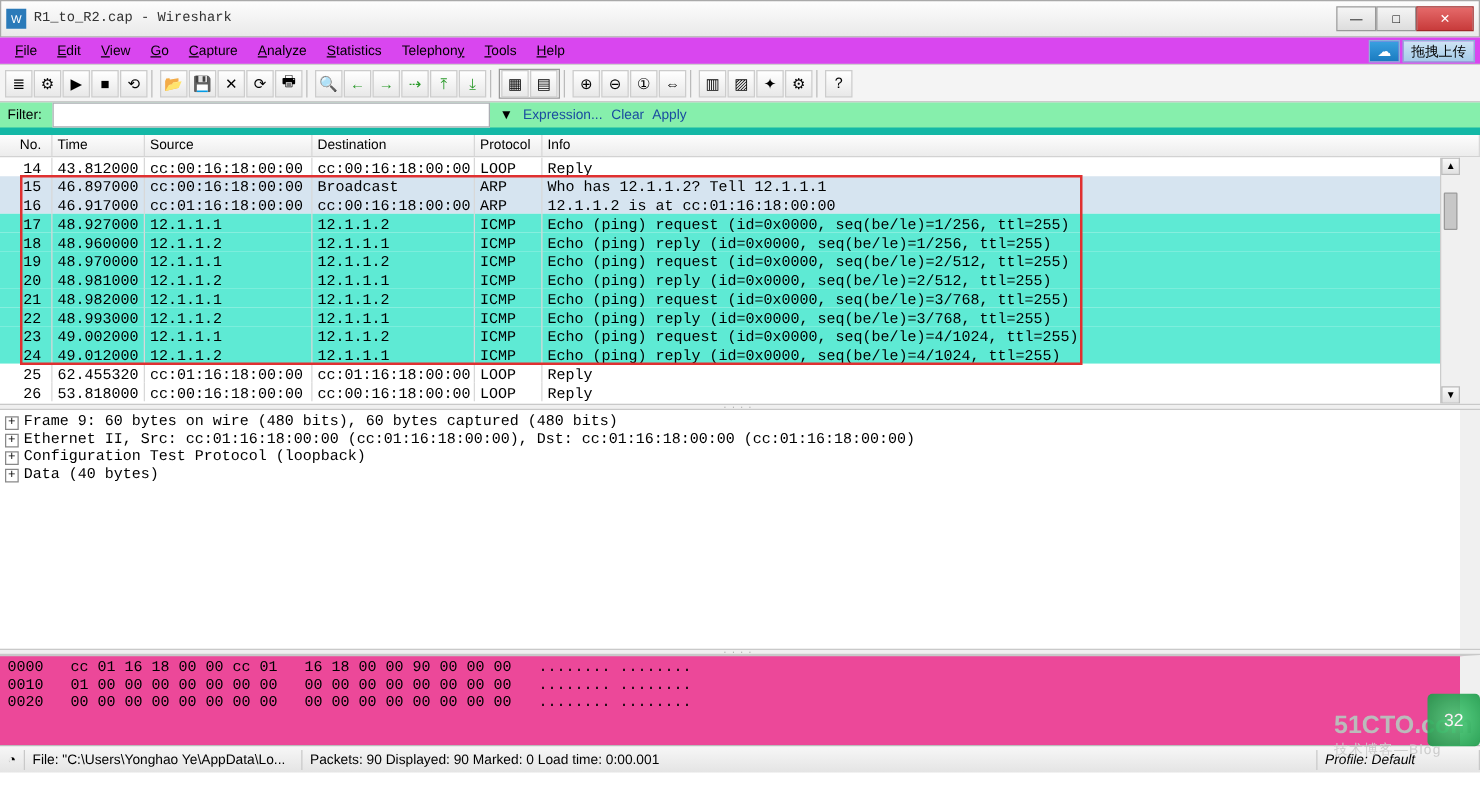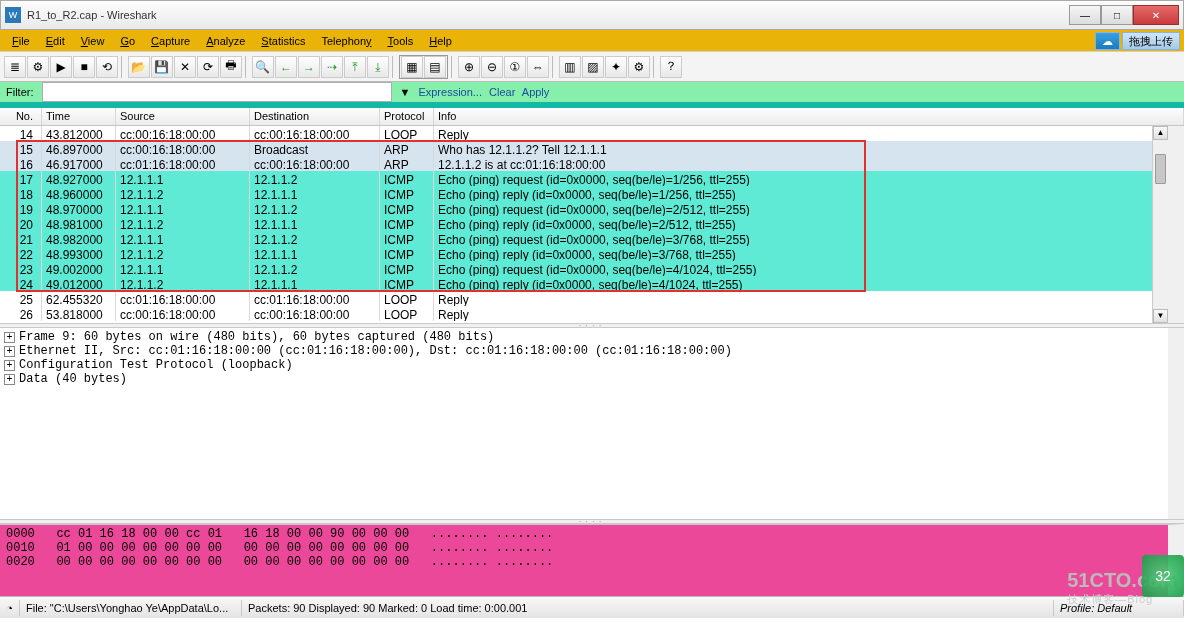--- a/index.html
+++ b/index.html
@@ -1,43 +1,43 @@
 <!DOCTYPE html>
 <html><head>
 <meta charset="utf-8">
 <style>
 * { margin:0; padding:0; box-sizing:border-box; }
 body { font-family: Tahoma, Arial, sans-serif; font-size:11px; background:#fff; width:1184px; height:631px; overflow:hidden; position:relative; }
 .titlebar { height:30px; background:linear-gradient(#fdfdfd,#e9e9e9); border:1px solid #a9a9a9; display:flex; align-items:center; padding:0 4px; }
 .titlebar .icon { width:16px; height:16px; background:#2a7ab9; margin-right:6px; display:flex; align-items:center; justify-content:center; color:#fff; font-size:9px; }
-.titlebar .title { flex:1; color:#333; }
+.titlebar .title { flex:1; color:#333;font-family:Liberation Mono, monospace; }
 .win-btns { display:flex; gap:0; }
 .win-btn { width:32px; height:20px; border:1px solid #999; background:linear-gradient(#f5f5f5,#ddd); display:flex; align-items:center; justify-content:center; font-size:10px; }
 .win-btn.close { background:linear-gradient(#e56a6a,#c83b3b); color:#fff; border-color:#a02a2a; width:46px; }
-.menubar { height:22px; background:#eab308; border-bottom:1px solid #d0d0d0; display:flex; align-items:center; padding:0 4px; position:relative; }
+.menubar { height:22px; background:#d946ef; border-bottom:1px solid #d0d0d0; display:flex; align-items:center; padding:0 4px; position:relative; }
 .menubar .menu { padding:2px 8px; cursor:default; }
 .menubar .menu u { text-decoration:underline; }
 .menubar-right { position:absolute; right:4px; top:2px; display:flex; gap:2px; }
 .mb-btn { height:18px; padding:0 6px; border:1px solid #8ab3d6; background:linear-gradient(#cfe4f5,#a5cbe8); font-size:11px; display:flex; align-items:center; }
 .mb-btn.blue { background:linear-gradient(#3aa0e0,#1a7bc0); color:#fff; }
 .toolbar { height:30px; background:#f4f4f4; border-bottom:1px solid #bcbcbc; display:flex; align-items:center; padding:2px 4px; gap:1px; }
 .tb-btn { width:22px; height:22px; border:1px solid #ccc; background:linear-gradient(#fff,#e8e8e8); display:flex; align-items:center; justify-content:center; font-size:12px; }
 .tb-sep { width:4px; height:22px; border-left:1px solid #bbb; margin:0 2px; }
 .tb-group { display:flex; gap:1px; }
 .tb-framed { border:1px solid #999; padding:0 1px; display:flex; gap:1px; }
 .filterbar { height:26px; background:#86efac; border-bottom:6px solid #14b8a6; display:flex; align-items:center; padding:2px 6px; gap:4px; }
 .filterbar label { margin-right:4px; }
 .filterbar input { flex:0 0 350px; height:20px; border:1px solid #abadb3; padding:0 4px; background:#fff; }
 .filterbar .chev { padding:0 4px; }
 .filterbar .actions span { color:#1a4da0; cursor:pointer; margin-right:4px; }
 .pane-hdr { height:18px; background:linear-gradient(#fdfdfd,#ececec); border-bottom:1px solid #c5c5c5; display:flex; font-size:11px; position:relative; }
 .col { padding:2px 4px; border-right:1px solid #d8d8d8; white-space:nowrap; overflow:hidden; }
 .c-no{width:42px; text-align:right; padding-right:8px;} .c-time{width:74px;} .c-src{width:134px;} .c-dst{width:130px;} .c-proto{width:54px;} .c-info{flex:1;}
 .packet-list { height:197px; overflow:hidden; position:relative; background:#fff; border-right:16px solid #f0f0f0; }
-.packet-row { display:flex; font-family: Liberation Sans, sans-serif; font-size:12px; height:15px; line-height:15px; white-space:pre; }
+.packet-row { display:flex; font-family: Liberation Mono, monospace; font-size:12px; height:15px; line-height:15px; white-space:pre; }
 .packet-row.arp { background:#d6e4f0; }
 .packet-row.icmp { background:#5eead4; }
 .packet-row.loop { background:#fff; }
 .redbox { position:absolute; border:2px solid #e03030; pointer-events:none; }
 .resizer { height:5px; background:#f0f0f0; border-top:1px solid #c9c9c9; border-bottom:1px solid #c9c9c9; cursor:ns-resize; position:relative; display:flex; align-items:center; justify-content:center; }
 .resizer::after{ content:"····"; color:#999; letter-spacing:4px; font-size:8px; }
 .tree-pane { height:191px; overflow:auto; background:#fff; font-family:'Lucida Console','Courier New',monospace; font-size:12px; padding:2px 4px; border-right:16px solid #f0f0f0; }
 .tree-row { white-space:pre; }
 .tree-row .exp { display:inline-block; width:11px; height:11px; border:1px solid #888; text-align:center; line-height:9px; font-size:10px; margin-right:4px; background:#fff; }
 .hex-pane { height:72px; overflow:auto; background:#ec4899; font-family:'Lucida Console','Courier New',monospace; font-size:12px; padding:2px 6px; border-top:1px solid #c9c9c9; border-right:16px solid #f0f0f0; }

